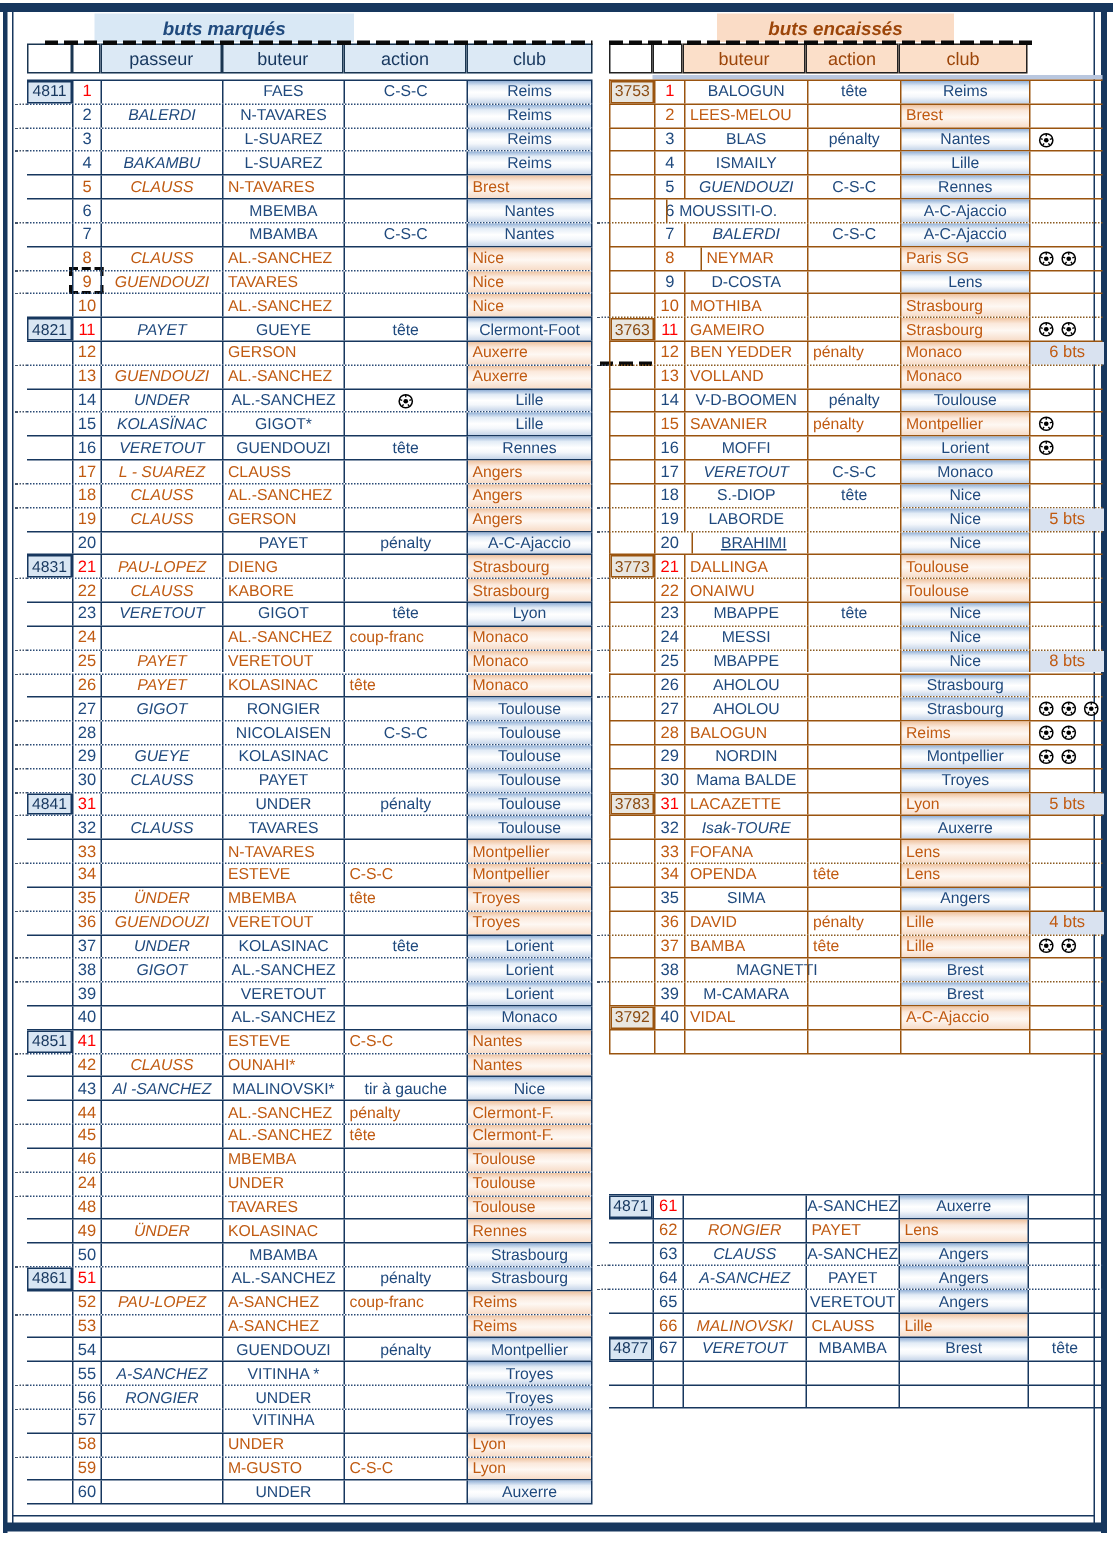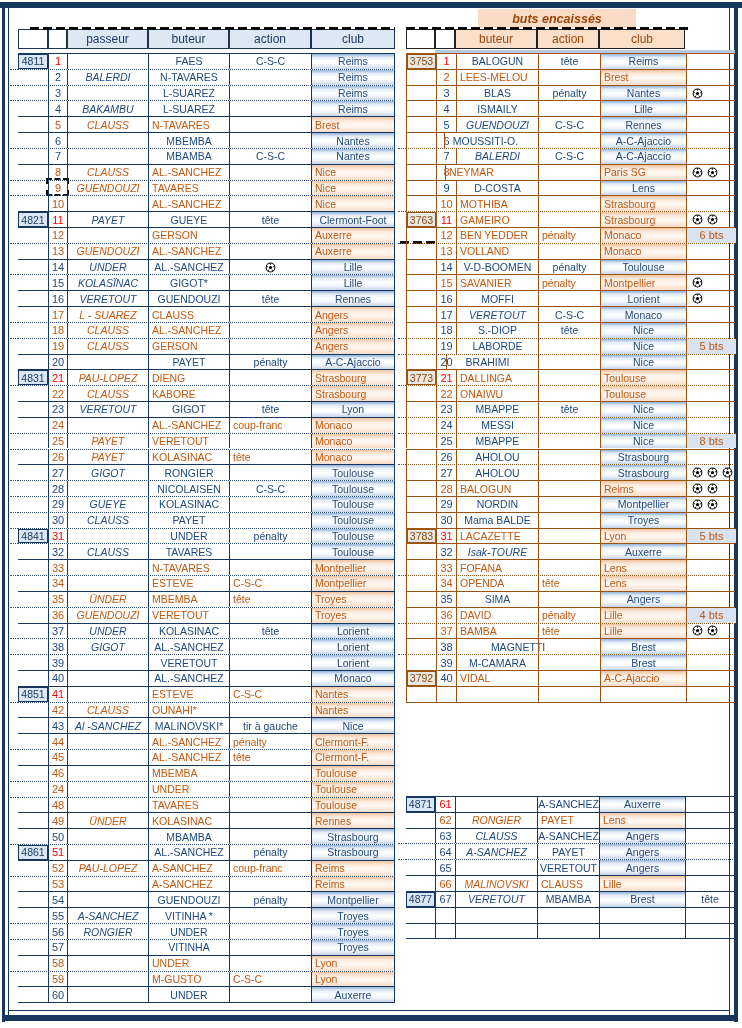--- a/index.html
+++ b/index.html
@@ -53,20 +53,21 @@
 <div class="sheet">
 
   <div class="fr" style="left:0;top:2;width:742px;top:2px;height:6px;"></div>
   <div class="fr" style="left:2px;top:2px;width:3px;height:1020px;"></div>
   <div class="fr" style="left:8px;top:8px;width:1px;height:1008px;"></div>
   <div class="fr" style="left:729px;top:8px;width:1px;height:1008px;"></div>
   <div class="fr" style="left:734px;top:2px;width:4px;height:1020px;"></div>
   <div class="fr" style="left:8px;top:1010px;width:722px;height:1px;"></div>
   <div class="fr" style="left:2px;top:1015px;width:736px;height:6px;"></div>
 
+  <div class="title title-l" style="left:63px;top:9px;width:173px;">buts marqués</div>
   <div class="title title-r" style="left:478px;top:9px;width:158px;">buts encaissés</div>
 
   <div class="hc hc-l" style="left:18px;width:30px;"></div>
   <div class="hc hc-l" style="left:48px;width:19px;"></div>
   <div class="hc hc-l hc-lbl-l" style="left:67px;width:81px;">passeur</div>
   <div class="hc hc-l hc-lbl-l" style="left:148px;width:81px;">buteur</div>
   <div class="hc hc-l hc-lbl-l" style="left:229px;width:82px;">action</div>
   <div class="hc hc-l hc-lbl-l" style="left:311px;width:84px;">club</div>
 
   <div class="hc hc-r" style="left:406px;width:29px;"></div>
@@ -645,21 +646,21 @@
         <div class="cell" style="left: 0px; width: 29px;"></div>
         <div class="cell bl-b num tx-b" style="left: 29px; width: 20px;">7</div>
         <div class="cell bl-b tx-b it" style="left: 49px; width: 82px;">BALERDI</div>
         <div class="cell bl-b tx-b" style="left: 131px; width: 62px;">C-S-C</div>
         <div class="cell bl-b tx-b club-b" style="left: 193px; width: 86px;">A-C-Ajaccio</div>
         <div class="cell bl-b al" style="left: 279px; width: 50px;"></div>
       </div>
       <div class="row bl-row-b sep-s-b" style="top: 110.74px; height: 15.82px; width: 329px;">
         <div class="cell" style="left: 0px; width: 29px;"></div>
         <div class="cell bl-b num tx-o" style="left: 29px; width: 20px;">8</div>
-        <div class="cell bl-b tx-o al" style="left: 38px; width: 82px;">NEYMAR</div>
+        <div class="cell bl-b tx-o al" style="left: 60px; width: 82px;">NEYMAR</div>
         <div class="cell bl-b tx-o al" style="left: 131px; width: 62px;"></div>
         <div class="cell bl-b tx-o club-o al" style="left: 193px; width: 86px;">Paris SG</div>
         <div class="cell bl-b al" style="left: 279px; width: 50px;">
           <div class="ball">
             <svg width="11" height="11" viewBox="0 0 12 12">
               <circle cx="6" cy="6" r="4.8" fill="#fff" stroke="#000" stroke-width="1.1"></circle>
               <circle cx="6" cy="6" r="1.7" fill="#000"></circle>
               <g stroke="#000" stroke-width="1">
                 <line x1="6" y1="1.4" x2="6" y2="3"></line>
                 <line x1="1.8" y1="4.8" x2="3.4" y2="5.4"></line>
@@ -823,21 +824,21 @@
         <div class="cell" style="left: 0px; width: 29px;"></div>
         <div class="cell bl-b num tx-b" style="left: 29px; width: 20px;">19</div>
         <div class="cell bl-b tx-b" style="left: 49px; width: 82px;">LABORDE</div>
         <div class="cell bl-b tx-b" style="left: 131px; width: 62px;"></div>
         <div class="cell bl-b tx-b club-b" style="left: 193px; width: 86px;">Nice</div>
         <div class="cell bl-b bts tx-o" style="left: 279px; width: 50px;">5 bts</div>
       </div>
       <div class="row bl-row-b sep-d-b" style="top: 300.58px; height: 15.82px; width: 329px;">
         <div class="cell" style="left: 0px; width: 29px;"></div>
         <div class="cell bl-b num tx-b" style="left: 29px; width: 20px;">20</div>
-        <div class="cell bl-b tx-b" style="left: 39px; width: 82px;">BRAHIMI</div>
+        <div class="cell bl-b tx-b" style="left: 54px; width: 82px; text-decoration: underline;">BRAHIMI</div>
         <div class="cell bl-b tx-b" style="left: 131px; width: 62px;"></div>
         <div class="cell bl-b tx-b club-b" style="left: 193px; width: 86px;">Nice</div>
         <div class="cell bl-b al" style="left: 279px; width: 50px;"></div>
       </div>
       <div class="row bl-row-b sep-s-b" style="top: 316.4px; height: 15.82px; width: 329px;">
         <div class="cell idbox-br" style="left: 0px; width: 29px;">3773</div>
         <div class="cell bl-b num tx-r" style="left: 29px; width: 20px;">21</div>
         <div class="cell bl-b tx-o al" style="left: 49px; width: 82px;">DALLINGA</div>
         <div class="cell bl-b tx-o al" style="left: 131px; width: 62px;"></div>
         <div class="cell bl-b tx-o club-o al" style="left: 193px; width: 86px;">Toulouse</div>

